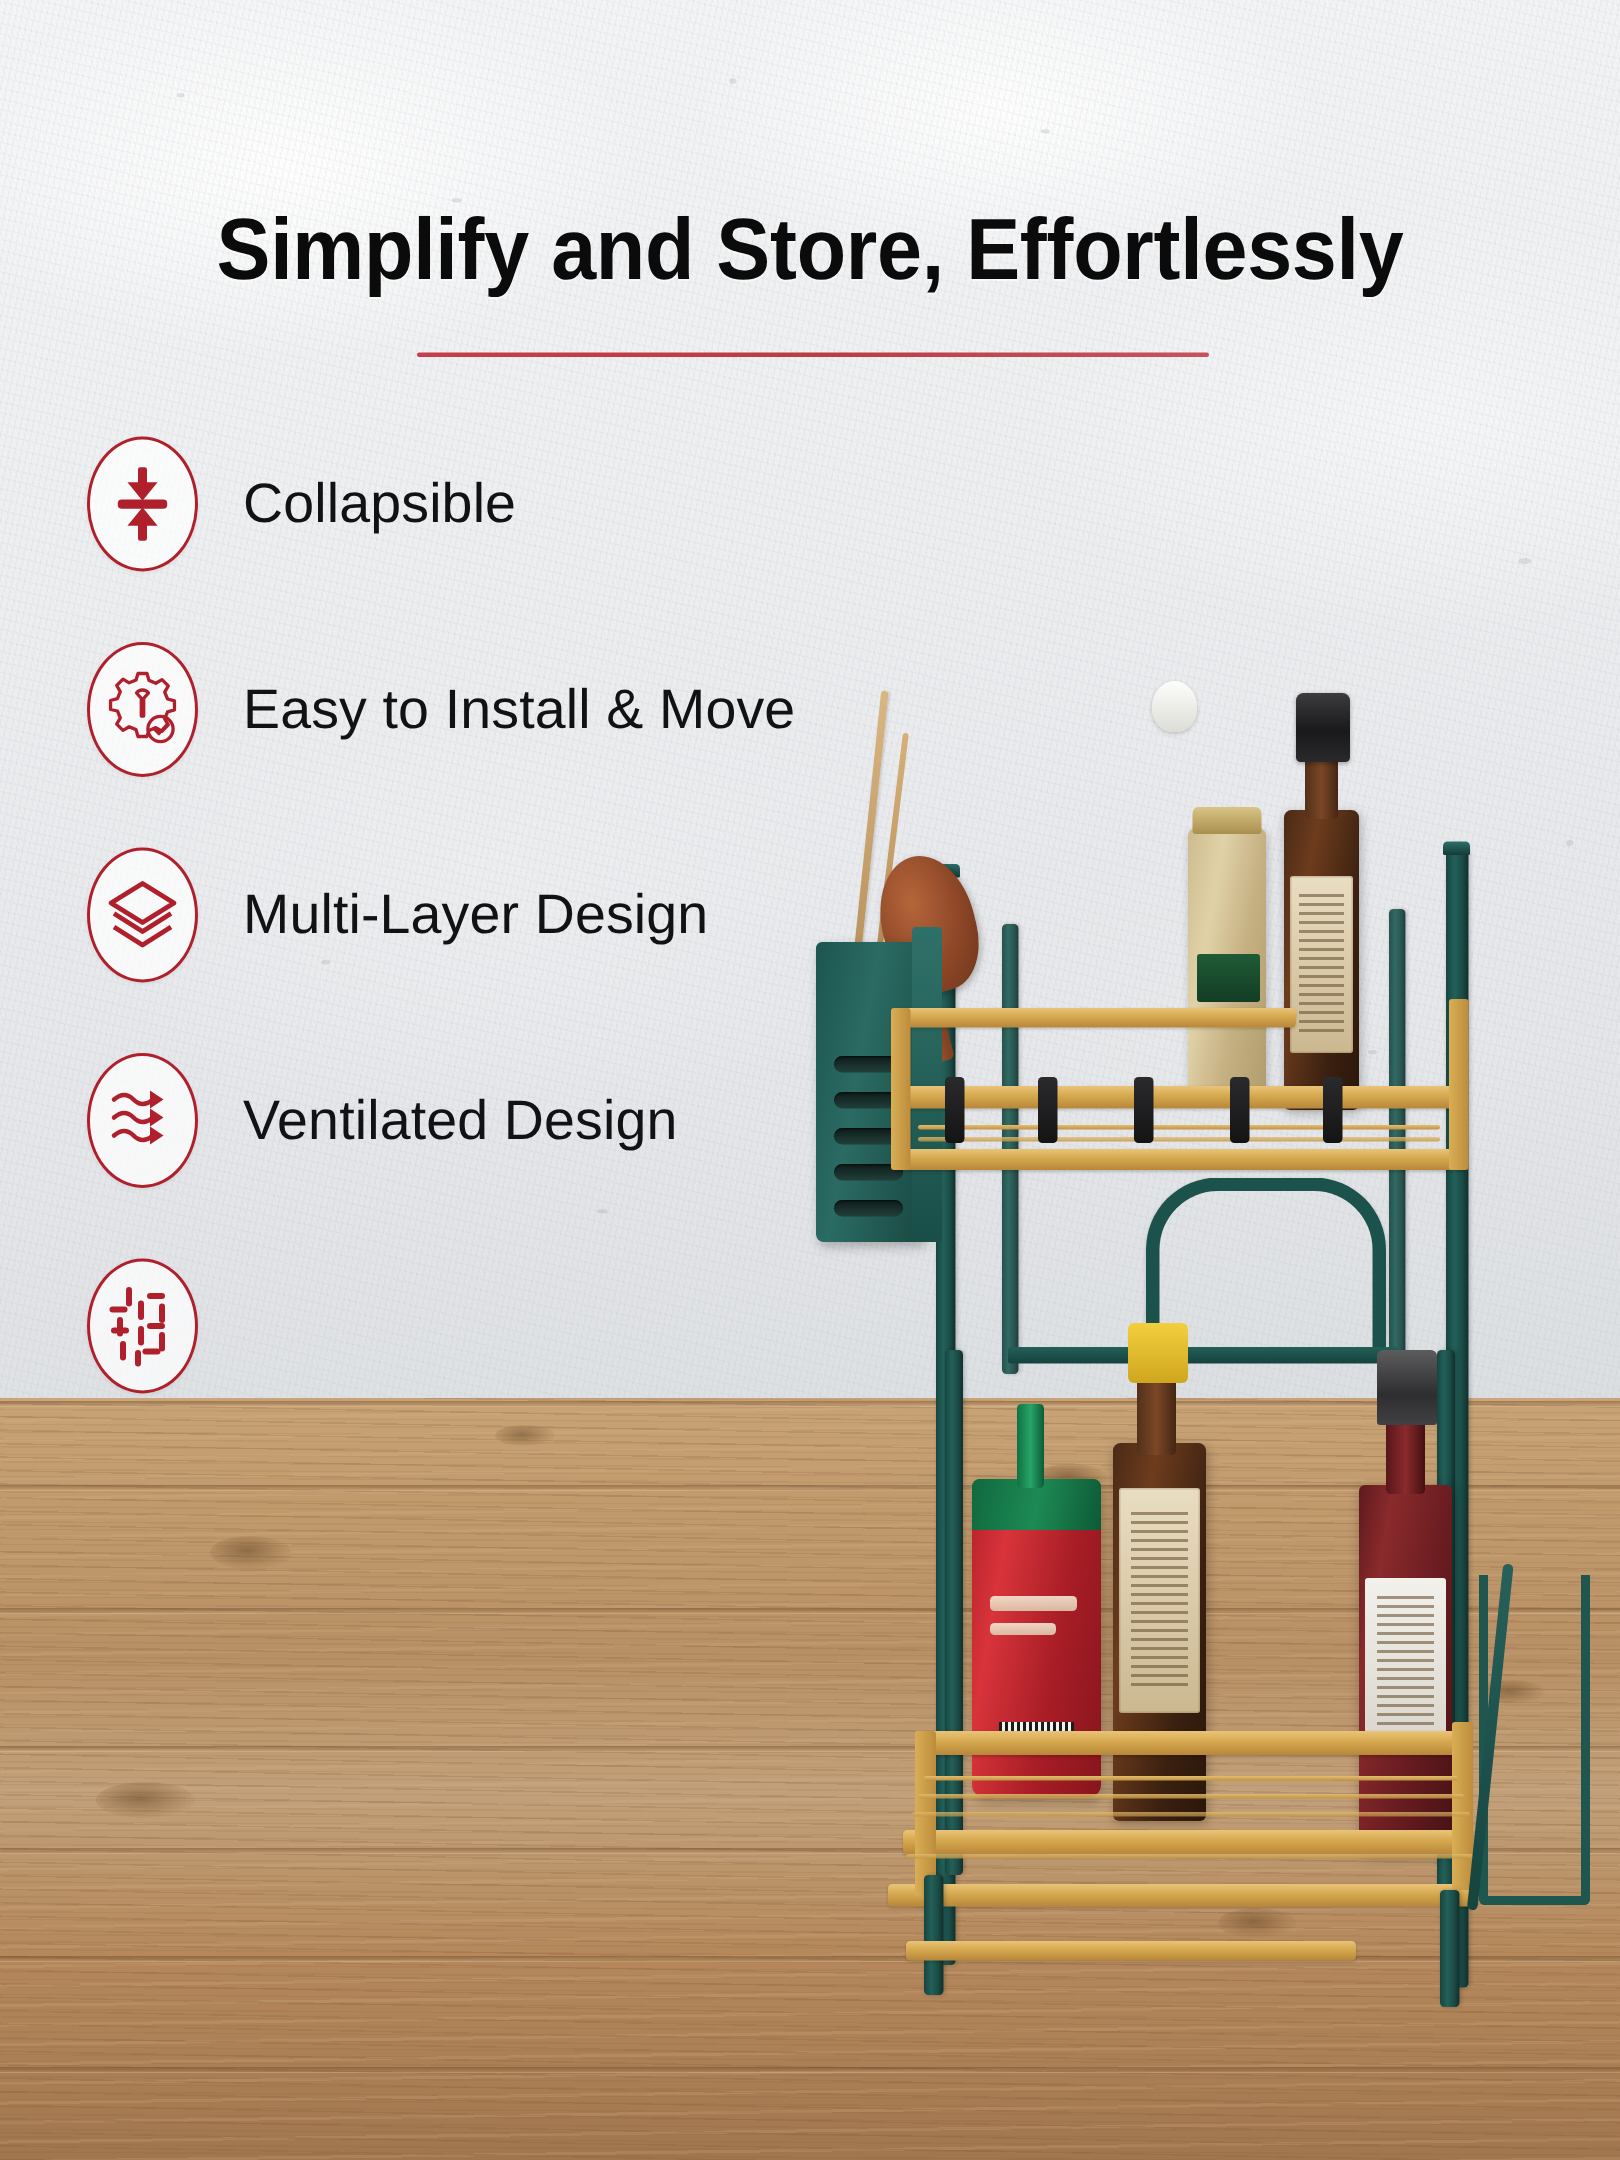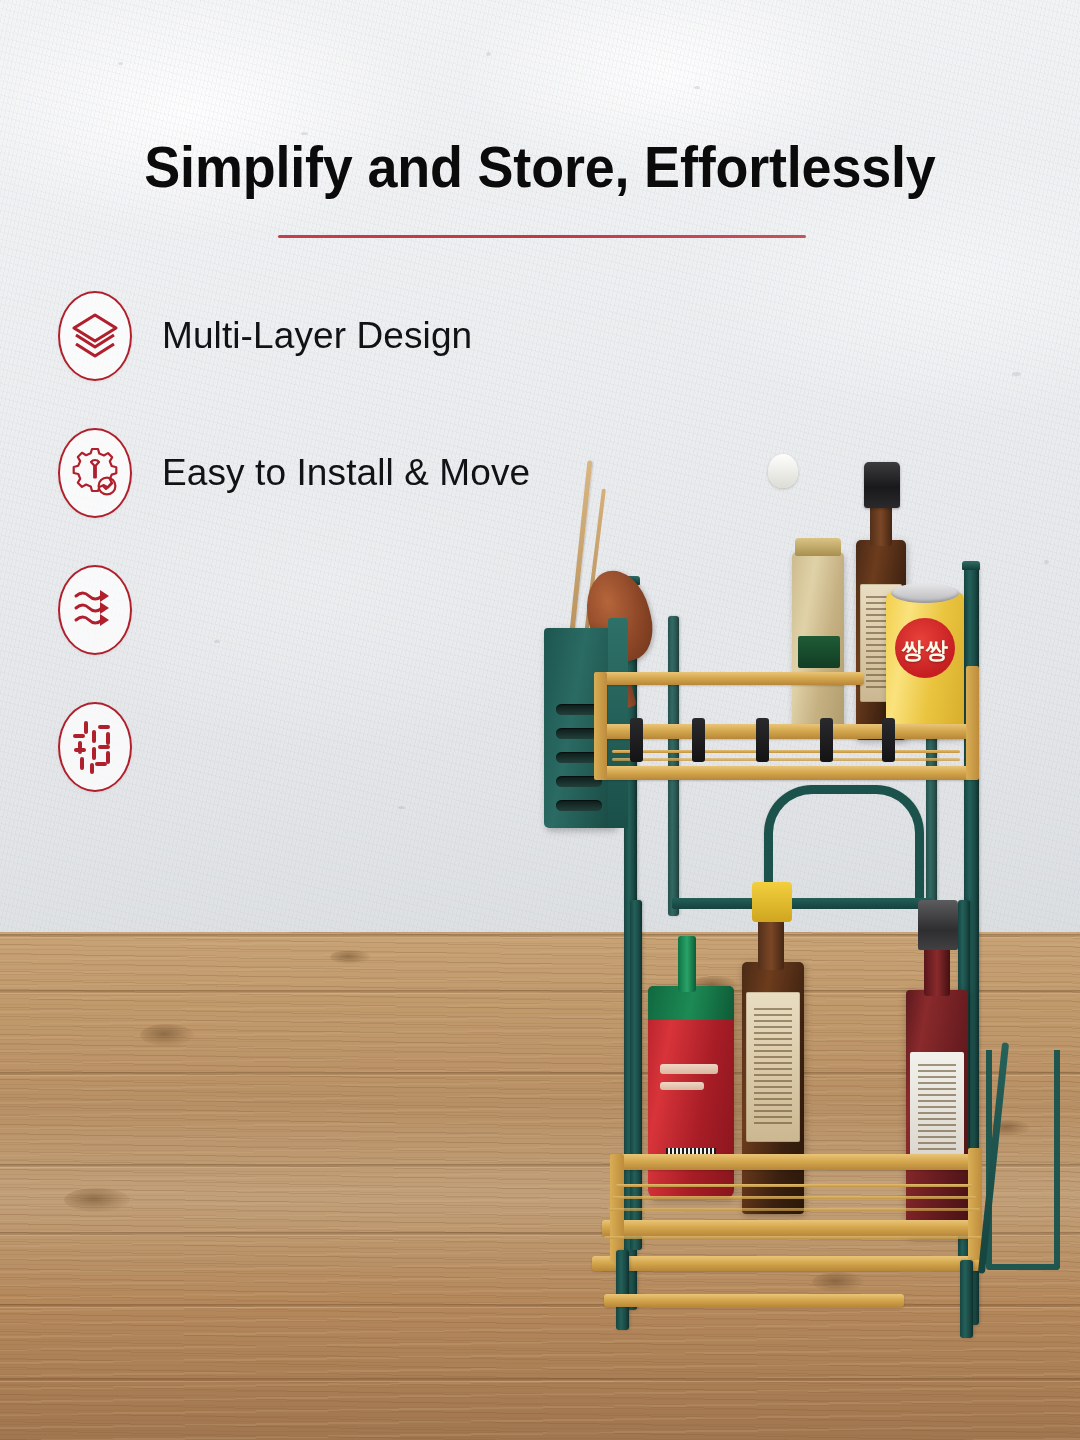--- a/index.html
+++ b/index.html
@@ -380,63 +380,78 @@
   <div class="knot" style="left:690px;top:44px;width:48px;height:18px;"></div>
   <div class="knot" style="left:812px;top:340px;width:52px;height:20px;"></div>
   <div class="knot" style="left:986px;top:188px;width:44px;height:16px;"></div>
 </div>
 
 <div class="headline">Simplify and Store, Effortlessly</div>
 <div class="rule"></div>
 
 <div class="features">
 
-
   <div class="feature">
     <div class="badge">
-      <svg width="52" height="50" viewBox="0 0 52 50">
-        <g fill="none" stroke="#b0202c" stroke-width="3.2" stroke-linejoin="round">
-          <path d="M26 4 L47 17 L26 30 L5 17 Z"></path>
-          <path d="M7 24 L26 36 L45 24"></path>
-          <path d="M7 33 L26 45 L45 33"></path>
+      <svg width="46" height="56" viewBox="0 0 46 56">
+        <g fill="#b0202c" stroke="#b0202c">
+          <rect x="20.5" y="4" width="5" height="11" rx="1"></rect>
+          <path d="M14 14 L32 14 L23 25 Z"></path>
+          <rect x="7" y="25.5" width="32" height="5.2" rx="2.2"></rect>
+          <path d="M14 42 L32 42 L23 31 Z"></path>
+          <rect x="20.5" y="41" width="5" height="11" rx="1"></rect>
         </g>
       </svg>
     </div>
-    <div class="feature-label">Multi-Layer Design</div>
+    <div class="feature-label">Collapsible</div>
   </div>
 
   <div class="feature">
     <div class="badge">
       <svg width="50" height="54" viewBox="0 0 50 54">
         <g fill="none" stroke="#b0202c" stroke-width="2.2" stroke-linejoin="round" stroke-linecap="round">
           <path d="M22 3 h6 l1.3 4.6 4.6 1.9 4.1-2.4 4.2 4.2-2.4 4.1 1.9 4.6 4.6 1.3 v6 l-4.6 1.3-1.9 4.6 2.4 4.1-4.2 4.2-4.1-2.4-4.6 1.9L28 45h-6l-1.3-4.6-4.6-1.9-4.1 2.4-4.2-4.2 2.4-4.1-1.9-4.6L3.7 27v-6l4.6-1.3 1.9-4.6-2.4-4.1 4.2-4.2 4.1 2.4 4.6-1.9z"></path>
           <path d="M21 16 a5 5 0 0 1 8 0 l-3.2 3.6 v11.8 h-1.6 V19.6 Z"></path>
           <circle cx="37" cy="40" r="8.4"></circle>
           <path d="M33 40 l3 3 5.4-6"></path>
         </g>
       </svg>
     </div>
     <div class="feature-label">Easy to Install &amp; Move</div>
+  </div>
+
+  <div class="feature">
+    <div class="badge">
+      <svg width="52" height="50" viewBox="0 0 52 50">
+        <g fill="none" stroke="#b0202c" stroke-width="3.2" stroke-linejoin="round">
+          <path d="M26 4 L47 17 L26 30 L5 17 Z"></path>
+          <path d="M7 24 L26 36 L45 24"></path>
+          <path d="M7 33 L26 45 L45 33"></path>
+        </g>
+      </svg>
+    </div>
+    <div class="feature-label">Multi-Layer Design</div>
   </div>
 
   <div class="feature">
     <div class="badge">
       <svg width="50" height="52" viewBox="0 0 50 52">
         <g fill="none" stroke="#b0202c" stroke-width="3" stroke-linecap="round" stroke-linejoin="round">
           <path d="M6 12 q7-6 13 0 t13 0"></path>
           <path d="M6 24 q7-6 13 0 t13 0"></path>
           <path d="M6 36 q7-6 13 0 t13 0"></path>
         </g>
         <g fill="#b0202c">
           <path d="M30 6 l9 6 -9 6 z"></path>
           <path d="M30 18 l9 6 -9 6 z"></path>
           <path d="M30 30 l9 6 -9 6 z"></path>
         </g>
       </svg>
     </div>
+    <div class="feature-label">Ventilated Design</div>
   </div>
 
   <div class="feature">
     <div class="badge">
       <svg width="50" height="56" viewBox="0 0 50 56">
         <g stroke="#b0202c" stroke-width="4" stroke-linecap="round">
           <line x1="16" y1="4" x2="16" y2="13"></line>
           <line x1="30" y1="8" x2="38" y2="8"></line>
           <line x1="5" y1="17" x2="13" y2="17"></line>
           <line x1="24" y1="13" x2="24" y2="22"></line>
@@ -486,26 +501,20 @@
     <div class="jar-label-grn" style="left:6px;top:84px;width:42px;height:32px;"></div>
   </div>
 
   <div class="item bottle-soy" style="left:336px;top:110px;width:50px;height:200px;">
     <div class="label-paper" style="left:4px;top:44px;width:42px;height:118px;"></div>
     <div class="label-lines" style="left:10px;top:56px;width:30px;height:94px;"></div>
   </div>
   <div class="item bottle-neck" style="left:350px;top:68px;width:22px;height:48px;"></div>
   <div class="item bottle-cap-black" style="left:344px;top:32px;width:36px;height:46px;"></div>
 
-  <div class="item can-kr" style="left:366px;top:162px;width:78px;height:146px;">
-    <div class="can-top" style="left:5px;top:-9px;width:68px;height:20px;"></div>
-    <div class="can-circle" style="left:9px;top:26px;width:60px;height:60px;">
-      <div class="can-kr-text" style="top:17px;">쌍쌍</div>
-    </div>
-  </div>
 
   <div class="caddy" style="left:24px;top:198px;width:72px;height:200px;">
     <div class="caddy-slot" style="left:12px;top:76px;width:46px;"></div>
     <div class="caddy-slot" style="left:12px;top:100px;width:46px;"></div>
     <div class="caddy-slot" style="left:12px;top:124px;width:46px;"></div>
     <div class="caddy-slot" style="left:12px;top:148px;width:46px;"></div>
     <div class="caddy-slot" style="left:12px;top:172px;width:46px;"></div>
   </div>
   <div class="caddy-lip" style="left:88px;top:188px;width:20px;height:210px;"></div>
 

